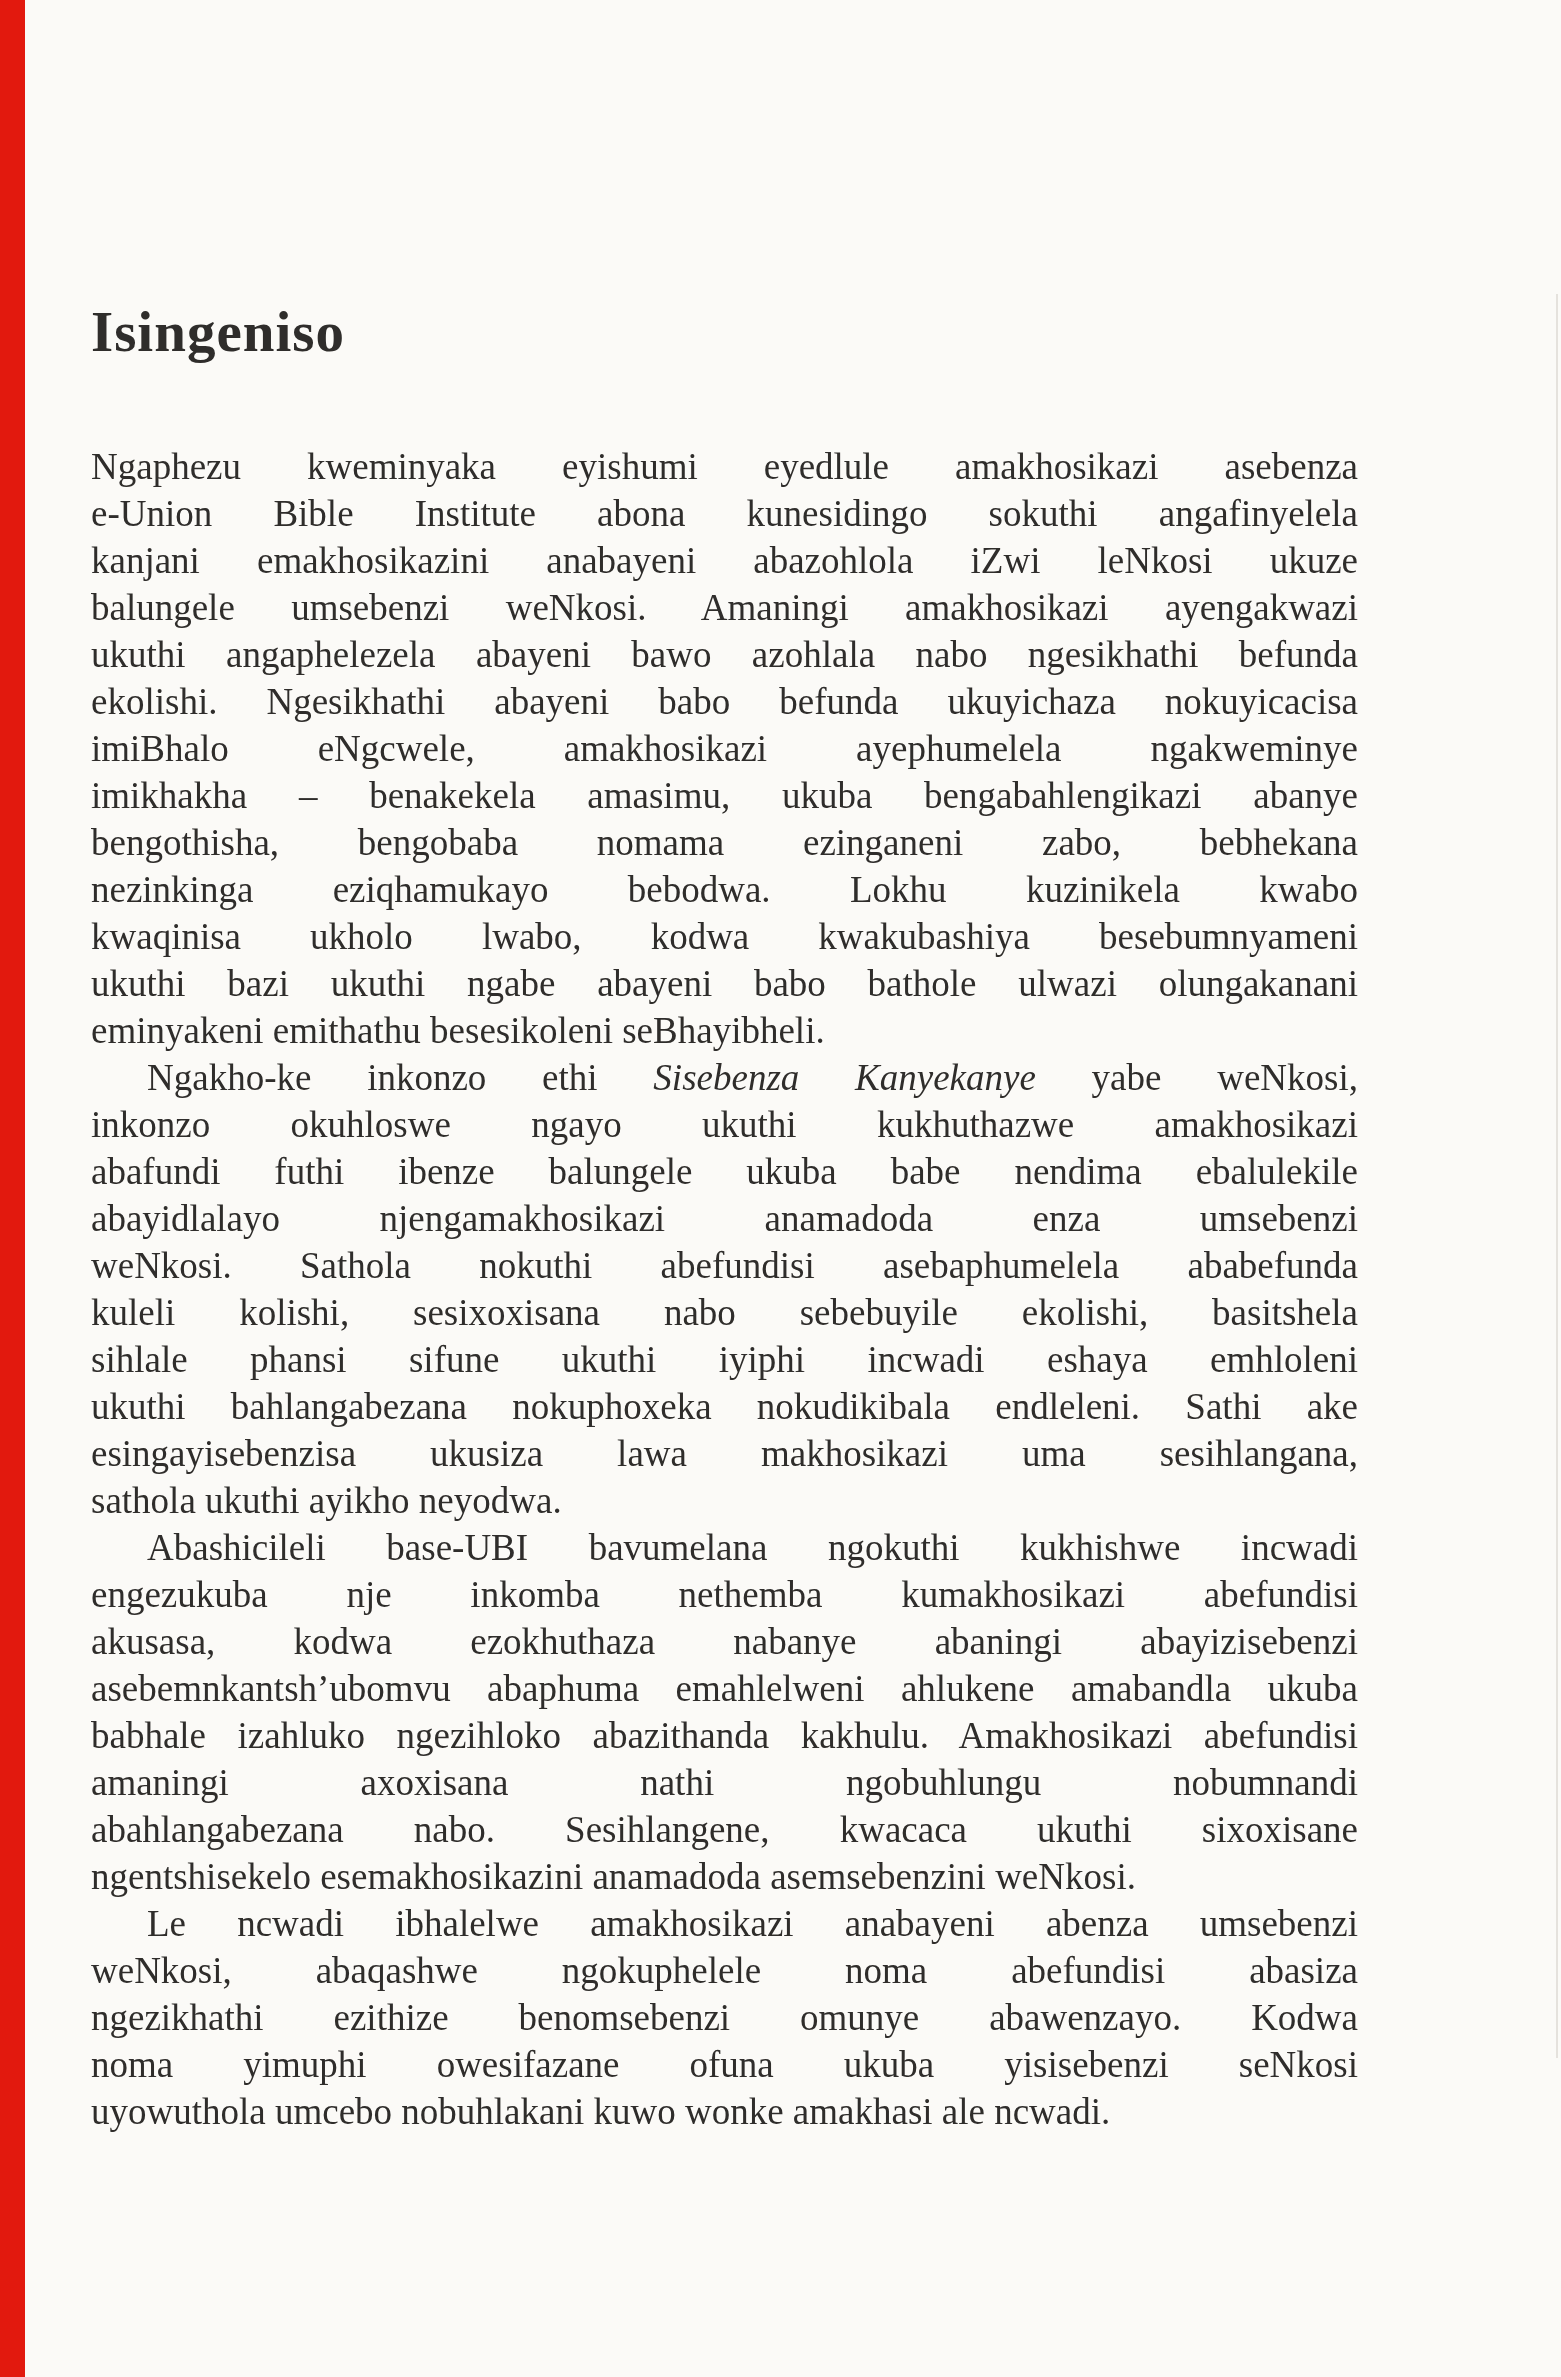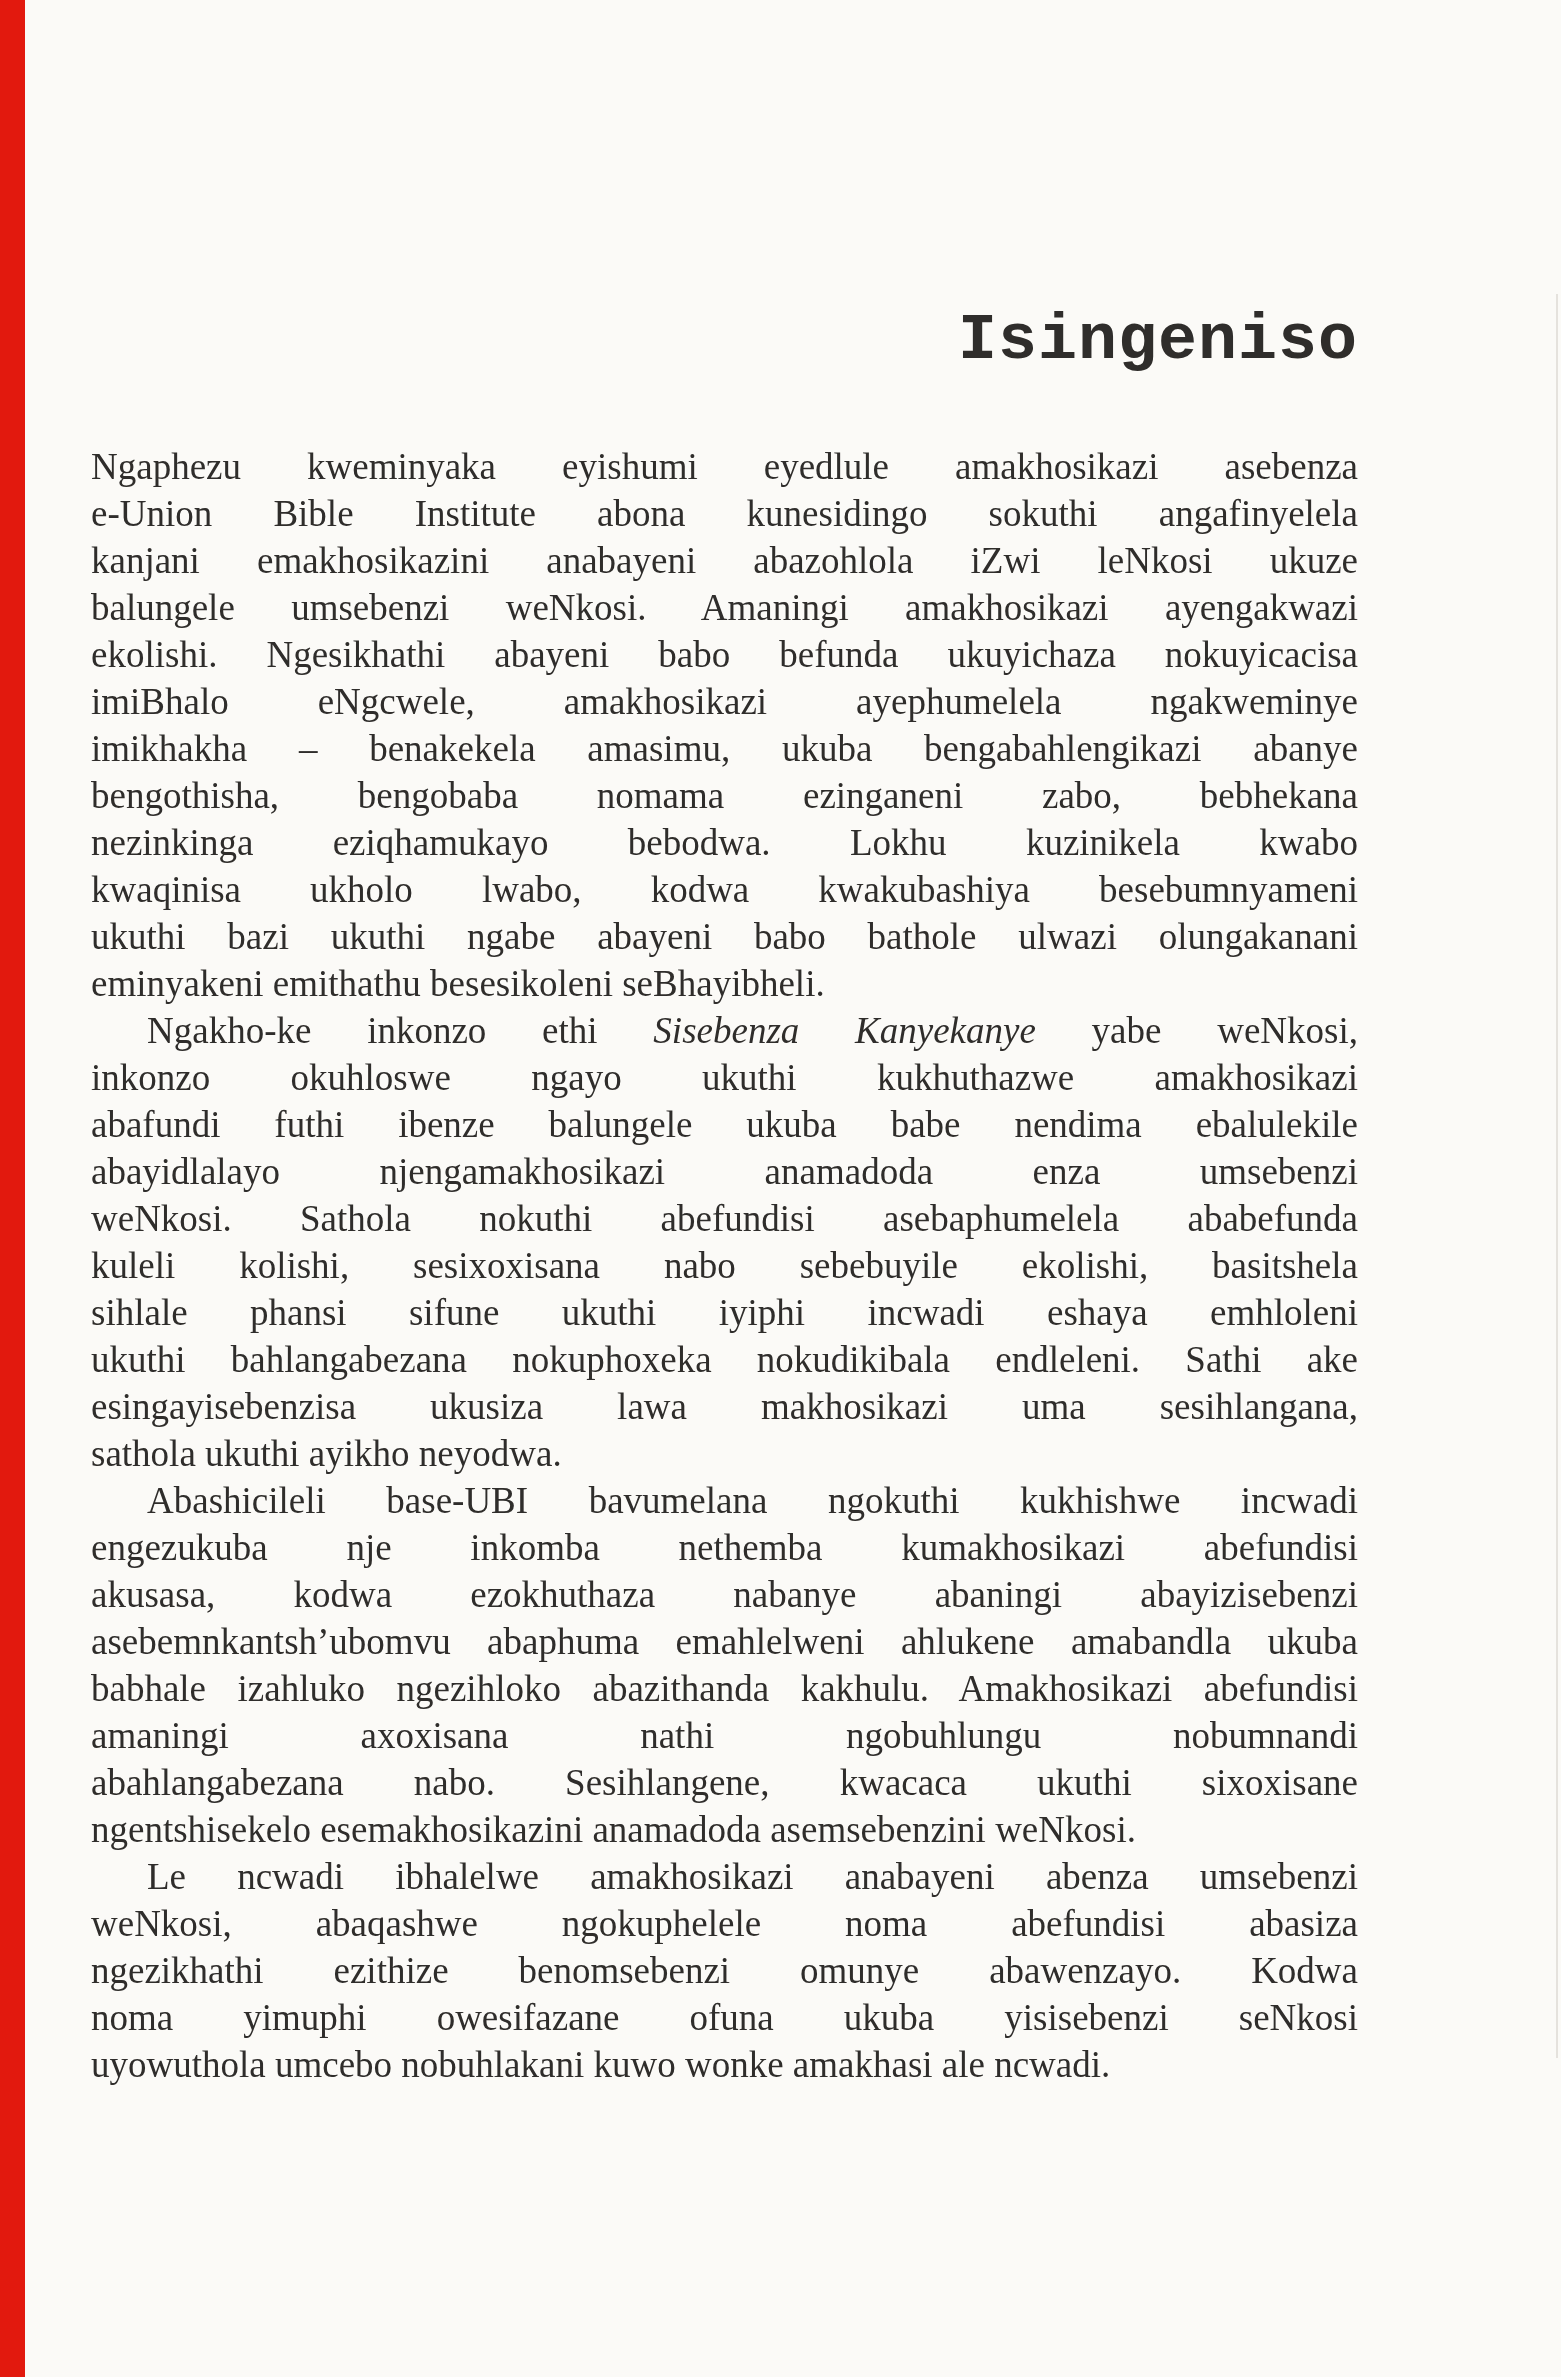--- a/index.html
+++ b/index.html
@@ -35,27 +35,26 @@
     width: 2px;
     height: 1764px;
     background: #d9d5cf;
     opacity: 0.65;
   }
   .page-title {
     position: absolute;
     top: 265px;
     left: 91px;
     width: 1267px;
-    text-align: right;
-    font-size: 65px;
+    text-align: left;
+    font-size: 57px;
     font-weight: 700;
     letter-spacing: 1px;
     line-height: 1;
     color: #3a3836;
-    font-family: Liberation Mono, monospace;
   }
   .body-text {
     position: absolute;
     top: 403px;
     left: 91px;
     width: 1267px;
     color: #2f2d2b;
     margin-top: 40px;
   }
   .paragraph {
@@ -85,20 +84,21 @@
 <div class="page">
   <div class="red-strip" style="background: rgb(226, 25, 14);"></div>
   <div class="scan-edge"></div>
   <h1 class="page-title" style="color: rgb(47, 45, 43);">Isingeniso</h1>
   <div class="body-text" style="color: rgb(47, 45, 43);">
       <div class="paragraph">
         <div class="line">Ngaphezu kweminyaka eyishumi eyedlule amakhosikazi asebenza</div>
         <div class="line">e-Union Bible Institute abona kunesidingo sokuthi angafinyelela</div>
         <div class="line">kanjani emakhosikazini anabayeni abazohlola iZwi leNkosi ukuze</div>
         <div class="line">balungele umsebenzi weNkosi. Amaningi amakhosikazi ayengakwazi</div>
+        <div class="line">ukuthi angaphelezela abayeni bawo azohlala nabo ngesikhathi befunda</div>
         <div class="line">ekolishi. Ngesikhathi abayeni babo befunda ukuyichaza nokuyicacisa</div>
         <div class="line">imiBhalo eNgcwele, amakhosikazi ayephumelela ngakweminye</div>
         <div class="line">imikhakha – benakekela amasimu, ukuba bengabahlengikazi abanye</div>
         <div class="line">bengothisha, bengobaba nomama ezinganeni zabo, bebhekana</div>
         <div class="line">nezinkinga eziqhamukayo bebodwa. Lokhu kuzinikela kwabo</div>
         <div class="line">kwaqinisa ukholo lwabo, kodwa kwakubashiya besebumnyameni</div>
         <div class="line">ukuthi bazi ukuthi ngabe abayeni babo bathole ulwazi olungakanani</div>
         <div class="line last">eminyakeni emithathu besesikoleni seBhayibheli.</div>
       </div>
       <div class="paragraph">

